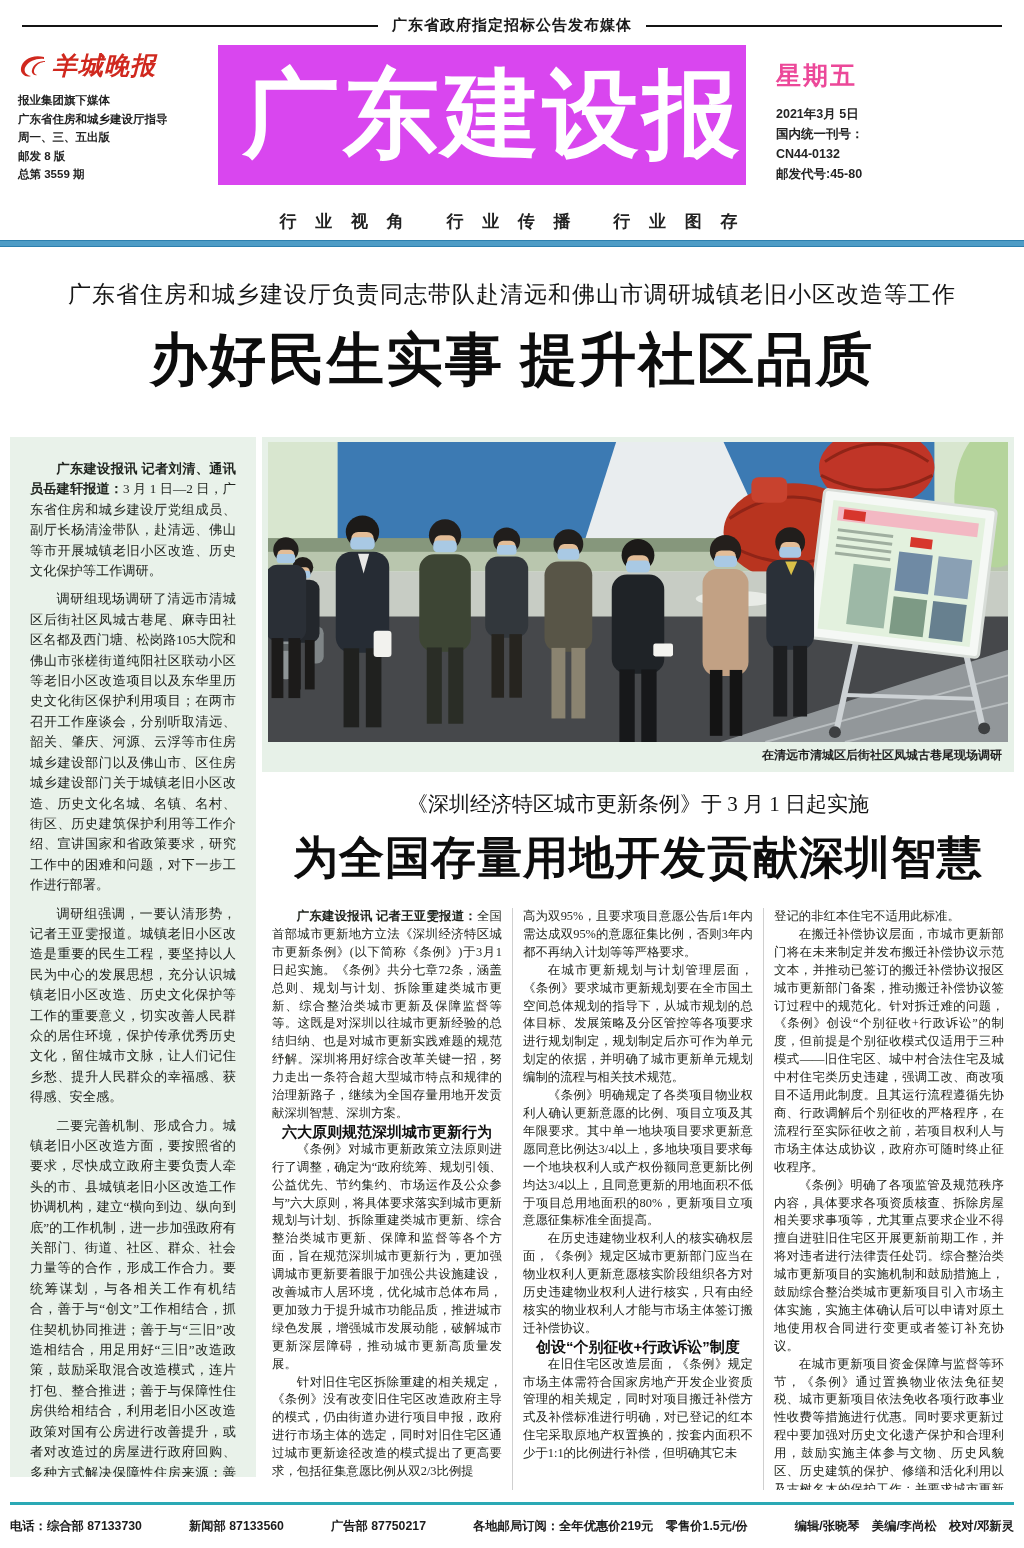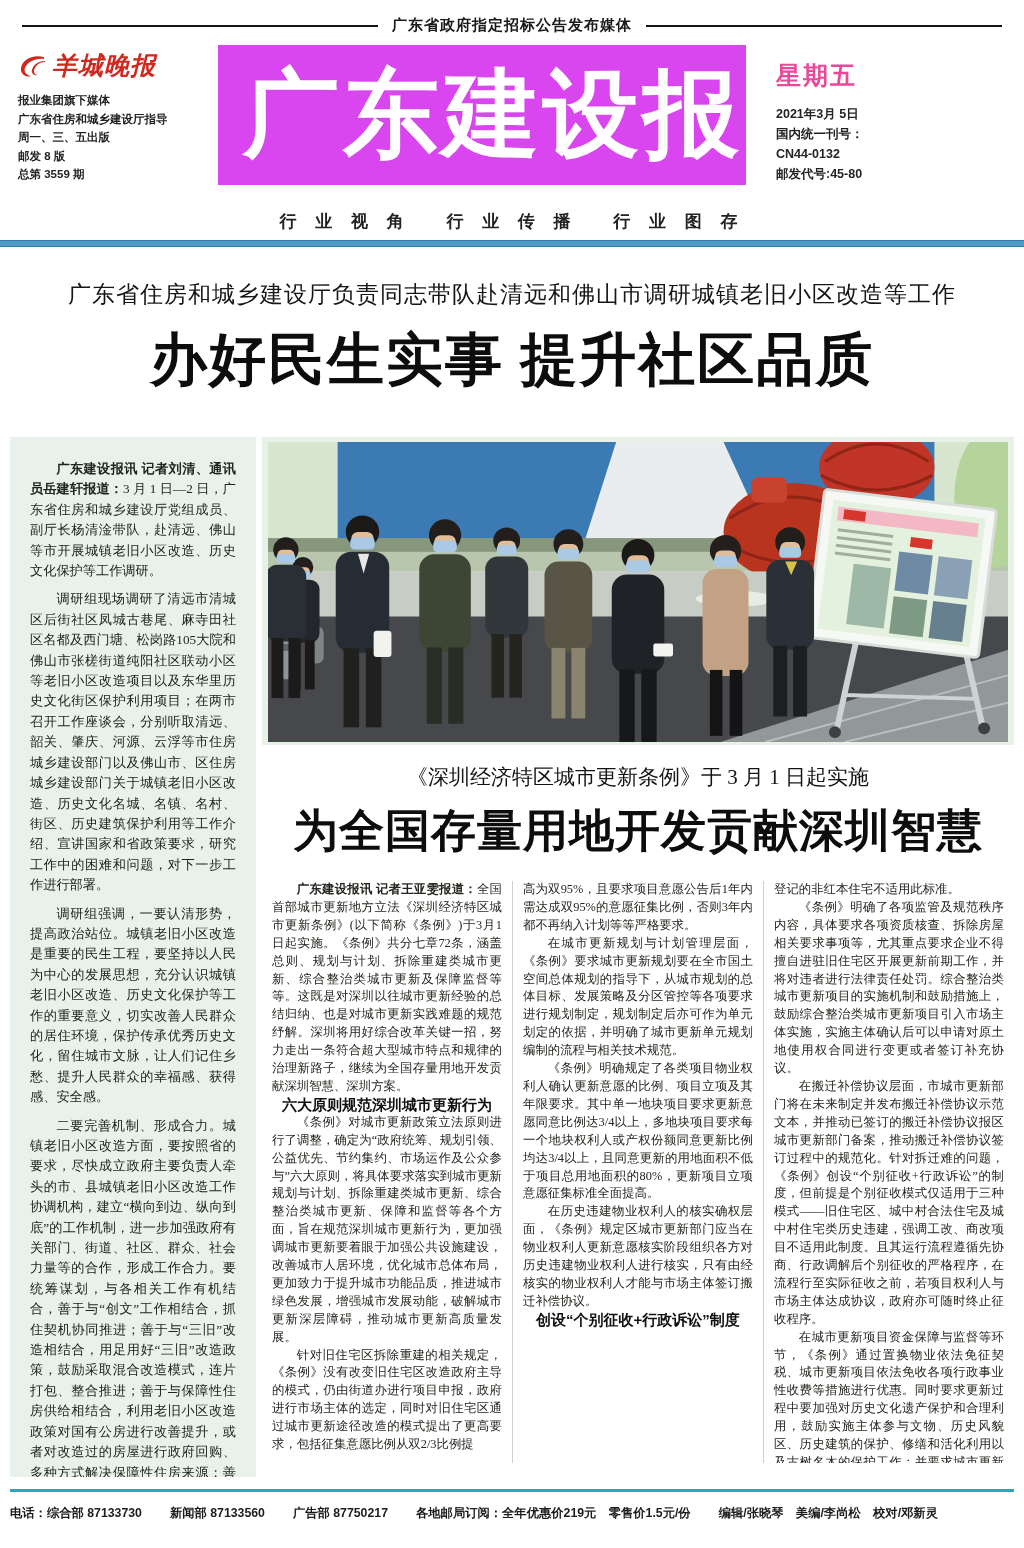--- a/index.html
+++ b/index.html
@@ -48,21 +48,21 @@
   
   .a2-kicker { text-align:center; font-size:21px; margin:4px 0 0; color:#141414; }
   .a2-headline { text-align:center; font-size:45px; font-weight:bold; margin:10px 0 20px; letter-spacing:1px; color:#0d0d0d; }
   .cols { display:flex; height:582px; overflow:hidden; }
   .col { flex:1; padding:0 10px; font-size:12.4px; line-height:17.9px; text-align:justify; color:#22261f; overflow:hidden; }
   .col + .col { border-left:1px solid #cfcfcf; }
   .col p { margin:0; text-indent:2em; }
   .subhead { text-align:center; font-weight:bold; font-size:15px; font-family:"Liberation Sans",sans-serif; margin:12px 0 10px; text-indent:0 !important; color:#111; }
   
   .footer { margin:12px 10px 0; border-top:3px solid #2aa9b5; padding-top:13px;
-    display:flex; justify-content:flex-start; gap:28px; flex-wrap:nowrap;
+    display:flex; justify-content:space-between; gap:28px; flex-wrap:nowrap;
     font-family:"Liberation Sans",sans-serif; font-size:12.3px; font-weight:bold; color:#1c1c1c; white-space:nowrap; }
 </style>
 </head>
 <body>
 
 <div class="page">
 
   <div class="top-banner">
     <div class="rule"></div>
     <div class="banner-text">广东省政府指定招标公告发布媒体</div>
@@ -104,21 +104,21 @@
   <div class="blue-bar"></div>
 
   <div class="a1-kicker">广东省住房和城乡建设厅负责同志带队赴清远和佛山市调研城镇老旧小区改造等工作</div>
   <div class="a1-headline">办好民生实事 提升社区品质</div>
 
   <div class="content">
 
     <div class="left-col">
       <p><span class="lead-bold">广东建设报讯 记者刘清、通讯员岳建轩报道：</span><span>3 月 1 日—2 日，广东省住房和城乡建设厅党组成员、副厅长杨清淦带队，赴清远、佛山等市开展城镇老旧小区改造、历史文化保护等工作调研。</span></p>
       <p>调研组现场调研了清远市清城区后街社区凤城古巷尾、麻寺田社区名都及西门塘、松岗路105大院和佛山市张槎街道纯阳社区联动小区等老旧小区改造项目以及东华里历史文化街区保护利用项目；在两市召开工作座谈会，分别听取清远、韶关、肇庆、河源、云浮等市住房城乡建设部门以及佛山市、区住房城乡建设部门关于城镇老旧小区改造、历史文化名城、名镇、名村、街区、历史建筑保护利用等工作介绍、宣讲国家和省政策要求，研究工作中的困难和问题，对下一步工作进行部署。</p>
-      <p>调研组强调，一要认清形势，提高政治站位。城镇老旧小区改造是重要的民生工程，要坚持以人民为中心的发展思想，充分认识城镇老旧小区改造、历史文化保护等工作的重要意义，切实改善人民群众的居住环境，保护传承优秀历史文化，留住城市文脉，让人们记住乡愁、提升人民群众的幸福感、获得感、安全感。</p>
+      <p>调研组强调，一要认清形势，记者王亚雯报道。城镇老旧小区改造是重要的民生工程，要坚持以人民为中心的发展思想，充分认识城镇老旧小区改造、历史文化保护等工作的重要意义，切实改善人民群众的居住环境，保护传承优秀历史文化，留住城市文脉，让人们记住乡愁、提升人民群众的幸福感、获得感、安全感。</p>
       <p><span>二要完善机制、形成合力。城镇老旧小区改造方面，要按照省的要求，尽快成立政府主要负责人牵头的市、县城镇老旧小区改造工作协调机构，建立“横向到边、纵向到底”的工作机制，进一步加强政府有关部门、街道、社区、群众、社会力量等的合作，形成工作合力。要统筹谋划，与各相关工作有机结合，善于与“创文”工作相结合，抓住契机协同推进；善于与“三旧”改造相结合，用足用好“三旧”改造政策，鼓励采取混合改造模式，连片打包、整合推进；善于与保障性住房供给相结合，利用老旧小区改造政策对国有公房进行改善提升，或者对改造过的房屋进行政府回购、多种方式解决保障性住房来源；善于与落实其他专项工作相结合，如通过实施燃气、社区服务等“十四五”专项规划，改善提升老旧小区环境。历史文化保护方面，要探索建立历史文化保护激励机制，吸引社会资本投入历史文化资源的活化利用，实现保护与活化利用双促进。</span></p>
     </div>
 
     <div class="right-region">
 
       <figure class="photo-panel" style="margin:0 0 14px;">
         <svg class="photo-svg" viewBox="0 0 744 306" preserveAspectRatio="none">
 
           <rect x="0" y="0" width="744" height="132" fill="#d8e6cf"></rect>
           <rect x="70" y="0" width="600" height="102" fill="#3c7ab3"></rect>
@@ -246,43 +246,45 @@
           <g transform="translate(525,88) scale(1.0)">
             <circle cx="0" cy="14" r="15" fill="#211e1c"></circle>
               <rect x="-10" y="14" width="20" height="14" rx="6" fill="#e3bd97"></rect>
               <rect x="-11" y="19" width="22" height="11" rx="4" fill="#a9c9e4"></rect>
             <rect x="-24" y="32" width="48" height="92" rx="14" fill="#2a3038"></rect>
               <polygon points="-5,34 7,34 1,48" fill="#d9c048"></polygon>
             <rect x="-17" y="120" width="14" height="72" fill="#1d1e20"></rect>
               <rect x="3" y="120" width="14" height="72" fill="#1d1e20"></rect>
           </g>
         </svg>
+        <figcaption class="photo-caption">在清远市清城区后街社区凤城古巷尾现场调研</figcaption>
       </figure>
 
       <section class="article2">
         <div class="a2-kicker">《深圳经济特区城市更新条例》于 3 月 1 日起实施</div>
         <div class="a2-headline">为全国存量用地开发贡献深圳智慧</div>
         <div class="cols">
           <div class="col">
             <p><span class="lead-bold">广东建设报讯 记者王亚雯报道：</span><span>全国首部城市更新地方立法《深圳经济特区城市更新条例》(以下简称《条例》)于3月1日起实施。《条例》共分七章72条，涵盖总则、规划与计划、拆除重建类城市更新、综合整治类城市更新及保障监督等等。这既是对深圳以往城市更新经验的总结归纳、也是对城市更新实践难题的规范纾解。深圳将用好综合改革关键一招，努力走出一条符合超大型城市特点和规律的治理新路子，继续为全国存量用地开发贡献深圳智慧、深圳方案。</span></p>
             <p class="subhead">六大原则规范深圳城市更新行为</p>
             <p>《条例》对城市更新政策立法原则进行了调整，确定为“政府统筹、规划引领、公益优先、节约集约、市场运作及公众参与”六大原则，将具体要求落实到城市更新规划与计划、拆除重建类城市更新、综合整治类城市更新、保障和监督等各个方面，旨在规范深圳城市更新行为，更加强调城市更新要着眼于加强公共设施建设，改善城市人居环境，优化城市总体布局，更加致力于提升城市功能品质，推进城市绿色发展，增强城市发展动能，破解城市更新深层障碍，推动城市更新高质量发展。</p>
             <p>针对旧住宅区拆除重建的相关规定，《条例》没有改变旧住宅区改造政府主导的模式，仍由街道办进行项目申报，政府进行市场主体的选定，同时对旧住宅区通过城市更新途径改造的模式提出了更高要求，包括征集意愿比例从双2/3比例提</p>
           </div>
           <div class="col">
             <p style="text-indent:0;">高为双95%，且要求项目意愿公告后1年内需达成双95%的意愿征集比例，否则3年内都不再纳入计划等等严格要求。</p>
             <p>在城市更新规划与计划管理层面，《条例》要求城市更新规划要在全市国土空间总体规划的指导下，从城市规划的总体目标、发展策略及分区管控等各项要求进行规划制定，规划制定后亦可作为单元划定的依据，并明确了城市更新单元规划编制的流程与相关技术规范。</p>
             <p>《条例》明确规定了各类项目物业权利人确认更新意愿的比例、项目立项及其年限要求。其中单一地块项目要求更新意愿同意比例达3/4以上，多地块项目要求每一个地块权利人或产权份额同意更新比例均达3/4以上，且同意更新的用地面积不低于项目总用地面积的80%，更新项目立项意愿征集标准全面提高。</p>
             <p>在历史违建物业权利人的核实确权层面，《条例》规定区城市更新部门应当在物业权利人更新意愿核实阶段组织各方对历史违建物业权利人进行核实，只有由经核实的物业权利人才能与市场主体签订搬迁补偿协议。</p>
             <p class="subhead">创设“个别征收+行政诉讼”制度</p>
+            <p>在旧住宅区改造层面，《条例》规定市场主体需符合国家房地产开发企业资质管理的相关规定，同时对项目搬迁补偿方式及补偿标准进行明确，对已登记的红本住宅采取原地产权置换的，按套内面积不少于1:1的比例进行补偿，但明确其它未</p>
           </div>
           <div class="col">
             <p style="text-indent:0;">登记的非红本住宅不适用此标准。</p>
+            <p>在搬迁补偿协议层面，市城市更新部门将在未来制定并发布搬迁补偿协议示范文本，并推动已签订的搬迁补偿协议报区城市更新部门备案，推动搬迁补偿协议签订过程中的规范化。针对拆迁难的问题，《条例》创设“个别征收+行政诉讼”的制度，但前提是个别征收模式仅适用于三种模式——旧住宅区、城中村合法住宅及城中村住宅类历史违建，强调工改、商改项目不适用此制度。且其运行流程遵循先协商、行政调解后个别征收的严格程序，在流程行至实际征收之前，若项目权利人与市场主体达成协议，政府亦可随时终止征收程序。</p>
             <p>《条例》明确了各项监管及规范秩序内容，具体要求各项资质核查、拆除房屋相关要求事项等，尤其重点要求企业不得擅自进驻旧住宅区开展更新前期工作，并将对违者进行法律责任处罚。综合整治类城市更新项目的实施机制和鼓励措施上，鼓励综合整治类城市更新项目引入市场主体实施，实施主体确认后可以申请对原土地使用权合同进行变更或者签订补充协议。</p>
-            <p>在搬迁补偿协议层面，市城市更新部门将在未来制定并发布搬迁补偿协议示范文本，并推动已签订的搬迁补偿协议报区城市更新部门备案，推动搬迁补偿协议签订过程中的规范化。针对拆迁难的问题，《条例》创设“个别征收+行政诉讼”的制度，但前提是个别征收模式仅适用于三种模式——旧住宅区、城中村合法住宅及城中村住宅类历史违建，强调工改、商改项目不适用此制度。且其运行流程遵循先协商、行政调解后个别征收的严格程序，在流程行至实际征收之前，若项目权利人与市场主体达成协议，政府亦可随时终止征收程序。</p>
             <p>在城市更新项目资金保障与监督等环节，《条例》通过置换物业依法免征契税、城市更新项目依法免收各项行政事业性收费等措施进行优惠。同时要求更新过程中要加强对历史文化遗产保护和合理利用，鼓励实施主体参与文物、历史风貌区、历史建筑的保护、修缮和活化利用以及古树名木的保护工作；并要求城市更新项目配建的创新型产业用房、公共住房等不得销售或者用作抵押等。</p>
           </div>
         </div>
       </section>
     </div>
   </div>
 
   <div class="footer">
     <span>电话：综合部 87133730</span>
     <span>新闻部 87133560</span>

